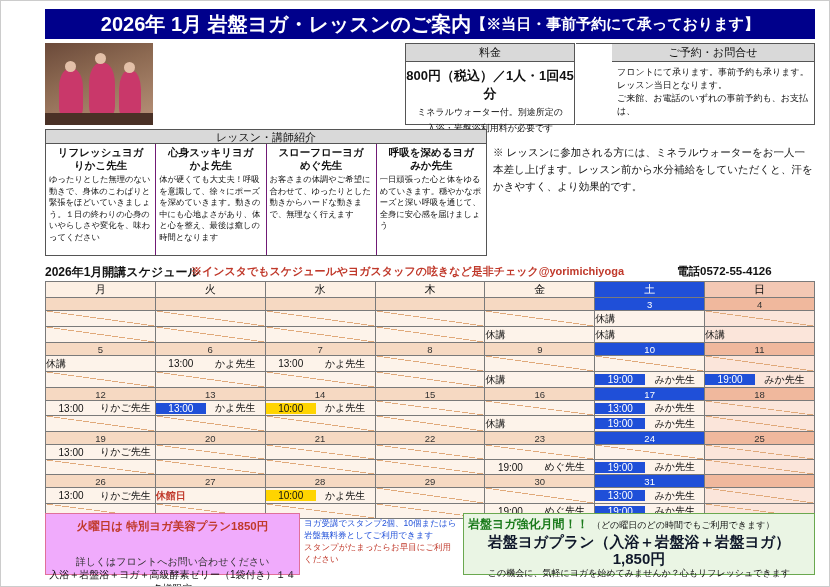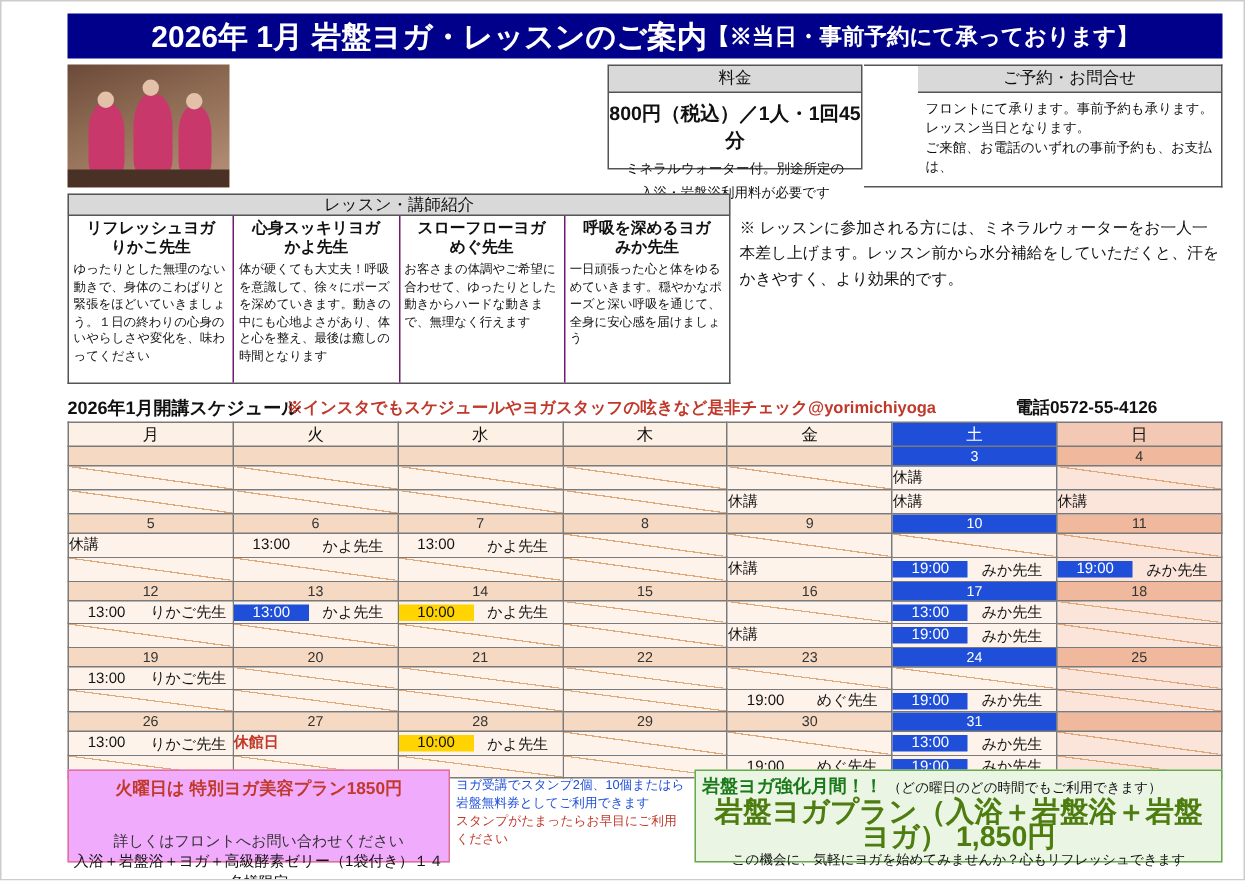--- a/index.html
+++ b/index.html
@@ -85,21 +85,21 @@
     text-align: center;
     padding-top: 2px;
     box-sizing: border-box;
   }
 
   .price-box {
     position: absolute;
     left: 404px;
     top: 42px;
     width: 170px;
-    height: 70px;
+    height: 82px;
     border: 1px solid #555;
     box-sizing: border-box;
   }
   .contact-box {
     position: absolute;
     left: 575px;
     top: 42px;
     width: 239px;
     height: 82px;
     border: 1px solid #555;
@@ -315,21 +315,21 @@
     border: 1px solid #6aa84f;
     background: #eaf5e4;
     box-sizing: border-box;
     padding: 3px 4px 0 4px;
   }
   .bot-right .r1 {
     font-size: 12px; font-weight: bold; color: #1a7a1a; line-height: 15px;
   }
   .bot-right .r1 .small { font-size: 9px; color: #111; font-weight: normal; }
   .bot-right .r2 {
-    font-size: 19px; font-weight: bold; color: #4d7c0f; line-height: 17px; text-align:center;
+    font-size: 15px; font-weight: bold; color: #0f172a; line-height: 17px; text-align:center;
   }
   .bot-right .r3 {
     font-size: 9px; color: #111; line-height: 13px; text-align:center;
   }
 </style>
 </head>
 <body>
 
 <div id="page">
 

